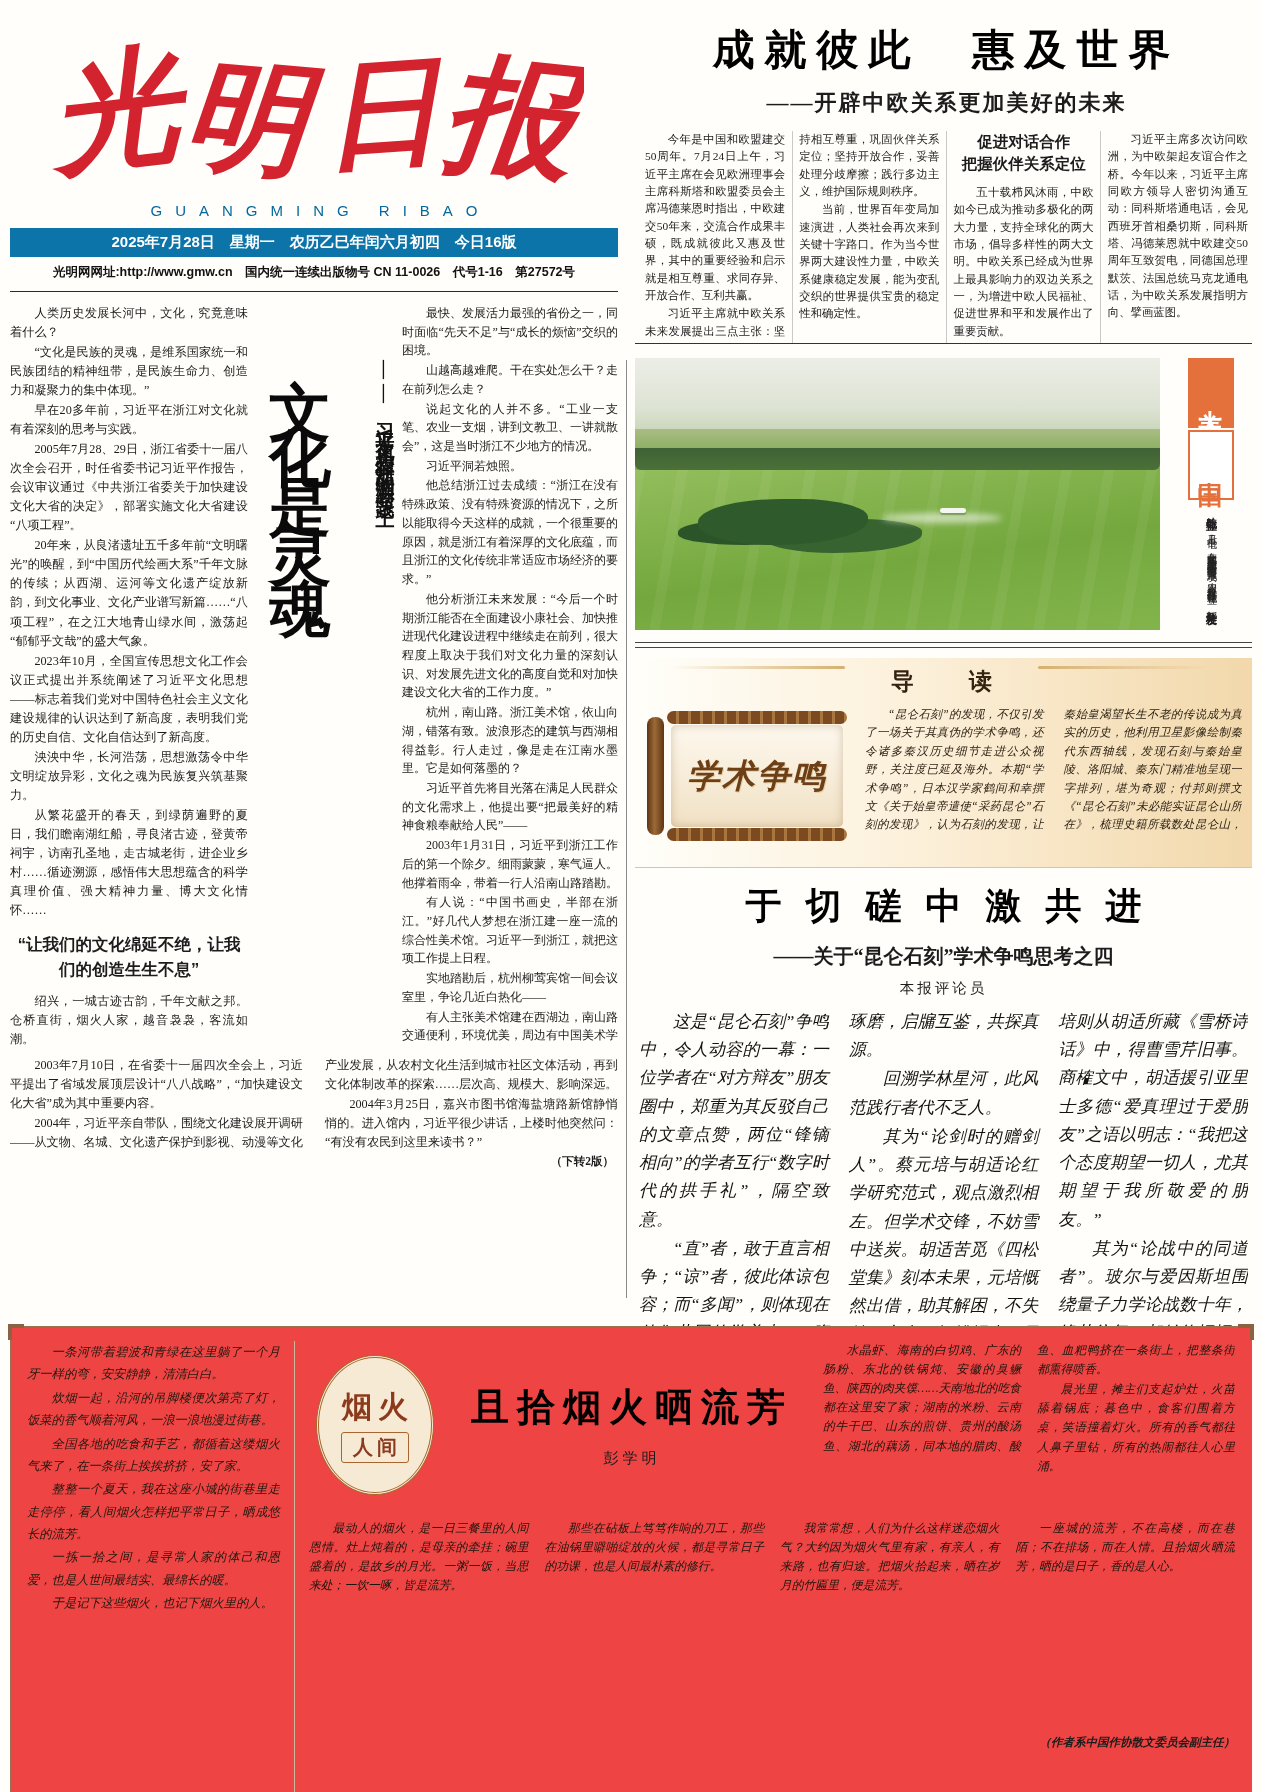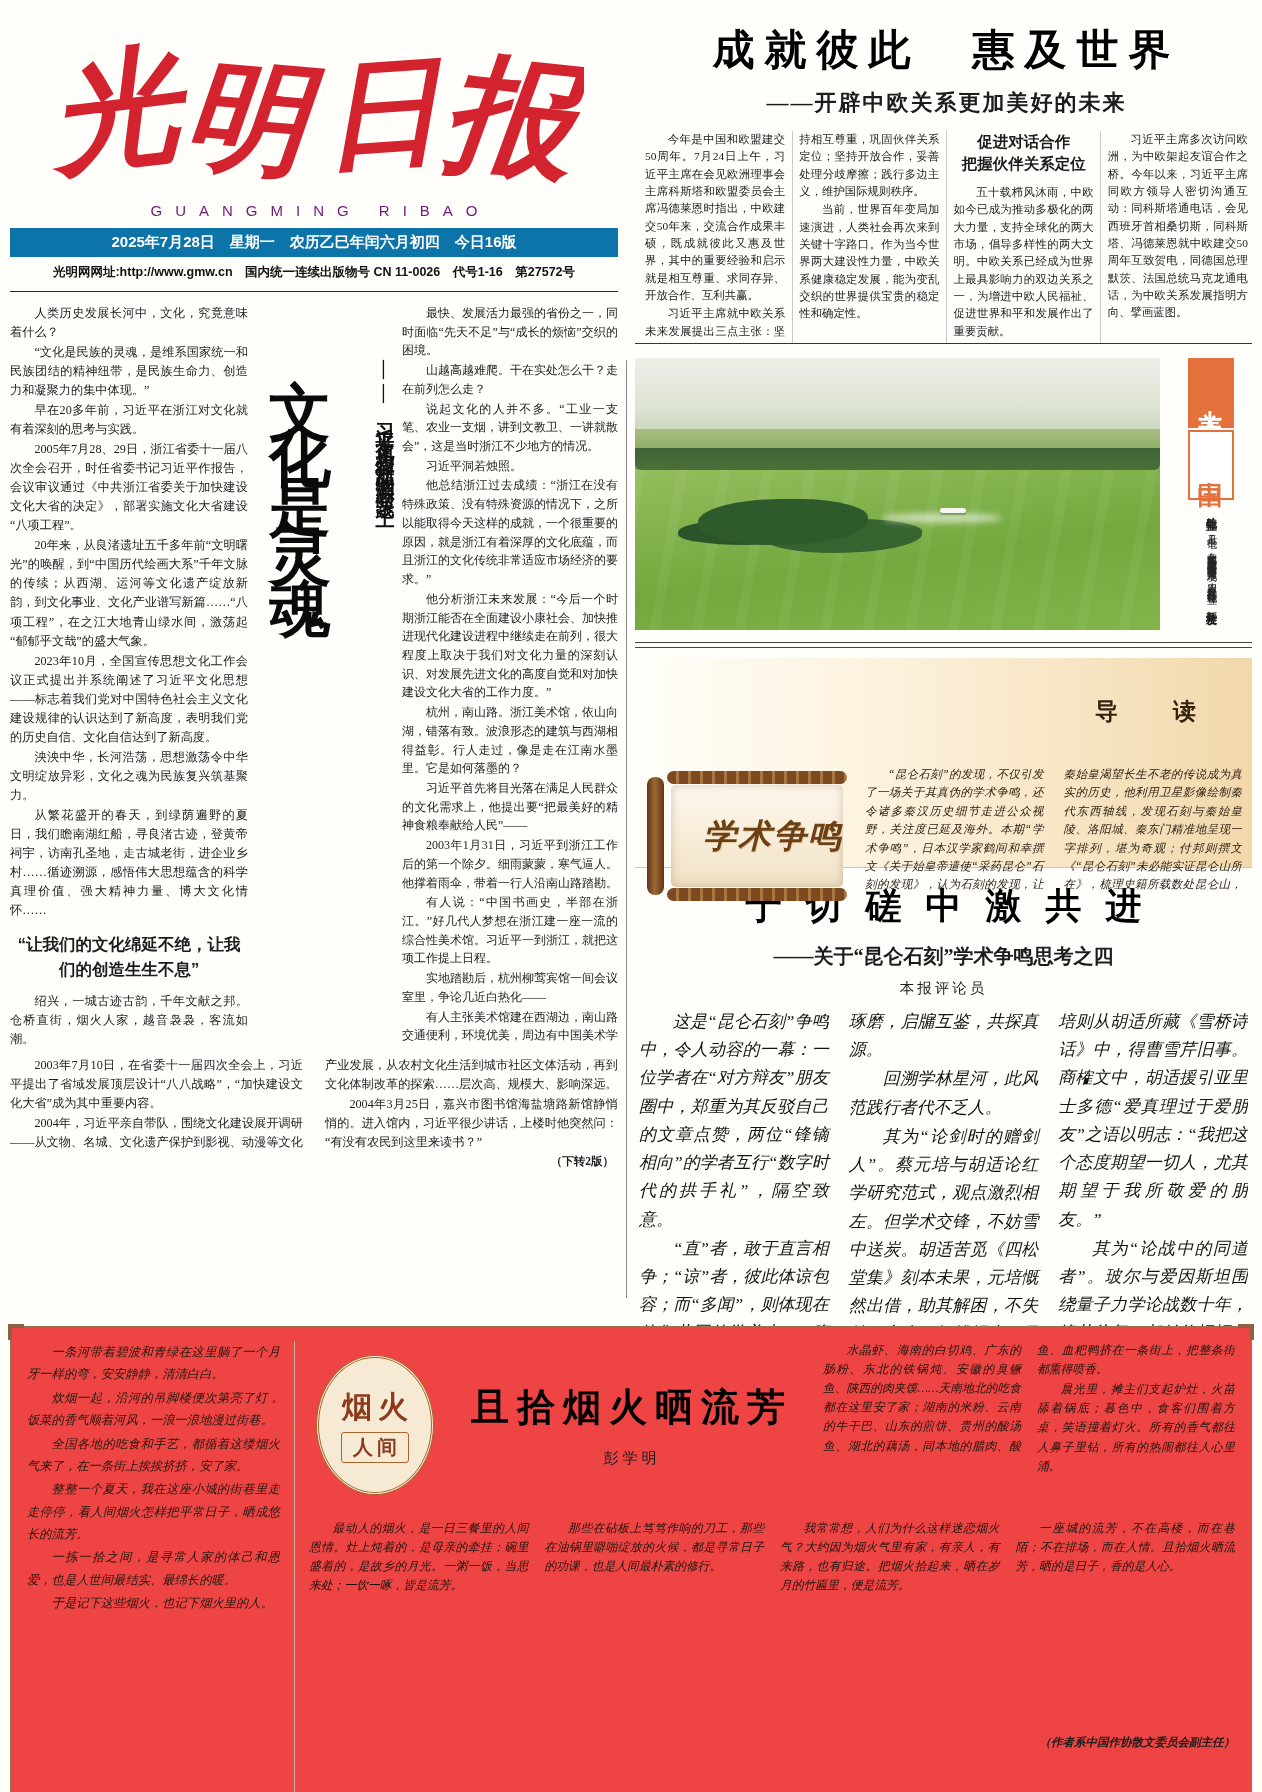--- a/index.html
+++ b/index.html
@@ -12,21 +12,21 @@
   .top-flex { display:flex; height:1308px; }
   .col-left { width:608px; flex:0 0 608px; }
   .vdivider { width:1px; margin:0 8px;
     background:linear-gradient(#fff 0 352px,#8a8a8a 352px 1290px,#fff 1290px); }
   .col-right { flex:1; min-width:0; }
 
   
   .masthead-block { padding-bottom:6px; border-bottom:1px solid #2a2a2a; }
   .masthead-svg { display:block; margin:0 auto; }
   .pinyin { text-align:center; font-family:"Liberation Sans","DejaVu Sans",sans-serif;
-    font-size:15px; letter-spacing:13px; color:#701a75; margin-top:2px; text-indent:13px;}
+    font-size:15px; letter-spacing:13px; color:#0369a1; margin-top:2px; text-indent:13px;}
   .datebar { margin-top:9px; background:#0c74a8; color:#fff; height:29px;
     display:flex; align-items:center; justify-content:center;
     font-family:"Liberation Sans","DejaVu Sans",sans-serif; font-weight:bold; font-size:15px; }
   .infoline { margin-top:7px; text-align:center; font-weight:bold; font-size:12.5px;
     font-family:"Liberation Sans","DejaVu Sans",sans-serif; color:#111; padding-bottom:4px;}
 
   
   .toparticle { padding:14px 4px 0 10px; border-bottom:1px solid #333; }
   .toparticle-title { text-align:center; font-size:42px; font-weight:900; letter-spacing:10px; color:#000; }
   .toparticle-sub { text-align:center; font-size:22px; font-weight:bold; margin-top:10px; letter-spacing:2px;}
@@ -81,33 +81,33 @@
   .tile-bottom { background:#fff; color:#e4713c; border:2px solid #e4713c; margin-top:2px;}
   .vcaption { margin-top:8px; writing-mode:vertical-rl; height:122px; font-size:10px;
     line-height:1.55; letter-spacing:1px; color:#222; text-align:start;}
   .vcaption b { font-size:11px; }
   .double-rule { border-top:1.5px solid #444; border-bottom:1px solid #444; height:6px; margin:12px 0 0; }
 
   
   .daodu { margin-top:10px; height:210px; position:relative; padding:6px 10px 8px 6px;
     background:linear-gradient(90deg,#fffef9 0%,#fcf0da 45%,#f2d8ab 100%);
     border-bottom:1px solid #e0c495; }
-  .daodu-titlerow { display:flex; align-items:flex-end; gap:30px; justify-content:center; padding:2px 30px;flex-direction:column;}
+  .daodu-titlerow { display:flex; align-items:flex-start; gap:30px; justify-content:center; padding:2px 30px;}
   .daodu-line { flex:1; height:3px; border-radius:2px;}
   .daodu-line.l { background:linear-gradient(90deg, rgba(214,176,114,0), #d6b072); }
   .daodu-line.r { background:linear-gradient(90deg, #d6b072, rgba(214,176,114,0)); }
   .daodu-title { font-size:23px; font-weight:900; letter-spacing:16px; color:#33220f; text-indent:16px;}
   .daodu-body { display:flex; margin-top:6px; }
   .scroll { position:relative; width:212px; height:142px; flex:0 0 212px; margin-right:12px;}
   .scroll-slat { position:absolute; left:26px; right:6px; height:13px; border-radius:7px;
     background:repeating-linear-gradient(90deg,#7c4a21 0 9px,#a97640 9px 12px); }
   .scroll-slat.t { top:6px; } .scroll-slat.b { bottom:6px; }
   .scroll-bodyp { position:absolute; left:30px; right:10px; top:20px; bottom:20px;
     background:linear-gradient(#fdf8ee,#f1e1c4); border-radius:5px;
-    box-shadow:inset 0 0 10px rgba(120,70,20,.28); display:flex; align-items:center; justify-content:flex-end;}
+    box-shadow:inset 0 0 10px rgba(120,70,20,.28); display:flex; align-items:center; justify-content:center;}
   .scroll-roll { position:absolute; left:6px; top:12px; width:17px; height:118px; border-radius:8px;
     background:linear-gradient(90deg,#5e3413,#9c6a38 45%,#5e3413); }
   .scroll-text { font-size:33px; font-weight:900; font-style:italic; color:#6d3f16;
     letter-spacing:2px; text-shadow:1px 1px 0 #e6cfa5; }
   .daodu-cols { flex:1; column-count:2; column-gap:20px; height:146px; overflow:hidden;
     font-size:11.5px; font-style:italic; line-height:1.6; text-align:justify; color:#2d2214;}
 
   
   .commentary { margin-top:14px; padding:0 4px; }
   .commentary-title { text-align:center; font-size:36px; font-weight:900; letter-spacing:24px; color:#000; text-indent:24px;}

